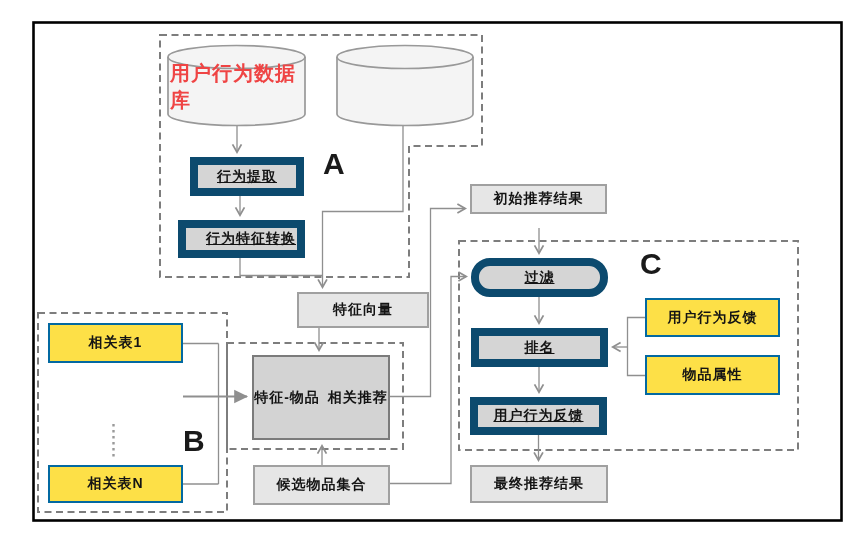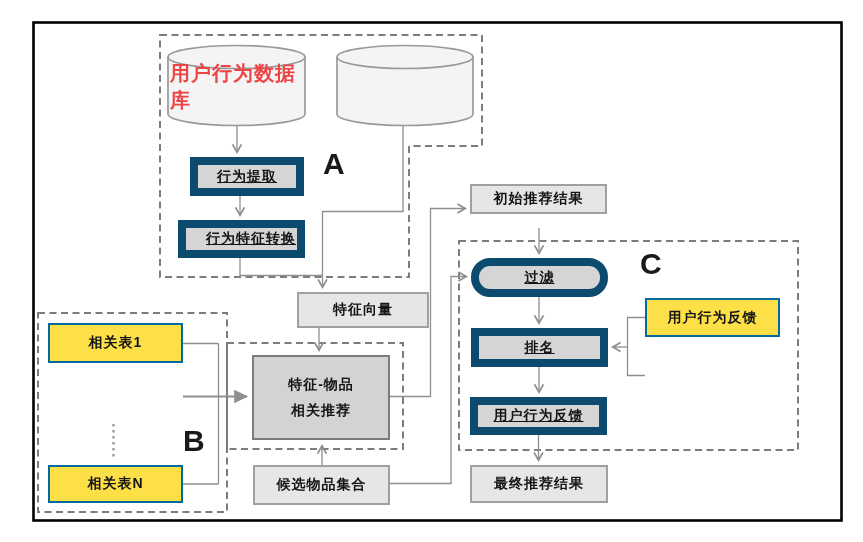--- a/index.html
+++ b/index.html
@@ -7,21 +7,21 @@
     position:relative;width:863px;height:542px;background:#ffffff;overflow:hidden;
     font-family:"Liberation Sans","DejaVu Sans",sans-serif;
   }
   #wires{position:absolute;left:0;top:0;width:863px;height:542px;}
   .node{
     position:absolute;display:flex;align-items:center;justify-content:center;
     text-align:center;font-size:14px;font-weight:bold;color:#141414;
     box-sizing:border-box;line-height:1.25;letter-spacing:1px;
   }
   .process{background:#d5d5d5;border:8px solid #0c4a6e;text-decoration:underline;}
-  .process-strong{background:#d3d3d3;border:2px solid #7b7b7b;flex-direction:column;gap:8px;}
+  .process-strong{background:#d3d3d3;border:2px solid #7b7b7b;gap:8px;}
   .data{background:#e6e6e6;border:2px solid #a0a0a0;}
   .input{background:#fde047;border:2px solid #0369a1;}
   .cyl-label{
     position:absolute;display:flex;align-items:center;justify-content:center;
     font-size:20px;font-weight:bold;color:#ef4444;letter-spacing:1px;
   }
   .group-label{
     position:absolute;font-size:30px;font-weight:bold;color:#1a1a1a;
   }
 </style>
@@ -103,14 +103,15 @@
   <div class="node input" style="left:48px;top:323px;width:135px;height:40px;">相关表1</div>
   <div class="node input" style="left:48px;top:465px;width:135px;height:38px;">相关表N</div>
 
   <div class="node data" style="left:470px;top:184px;width:137px;height:30px;">初始推荐结果</div>
   <div class="node process" style="left:471px;top:258px;width:137px;height:39px;border-radius:19px;">过滤</div>
   <div class="node process" style="left:471px;top:328px;width:137px;height:39px;">排名</div>
   <div class="node process" style="left:470px;top:397px;width:137px;height:38px;">用户行为反馈</div>
   <div class="node data" style="left:470px;top:465px;width:138px;height:38px;">最终推荐结果</div>
 
   <div class="node input" style="left:645px;top:298px;width:135px;height:39px;">用户行为反馈</div>
+  <div class="node input" style="left:645px;top:355px;width:135px;height:40px;">物品属性</div>
 
 </div>
 
 </body></html>

